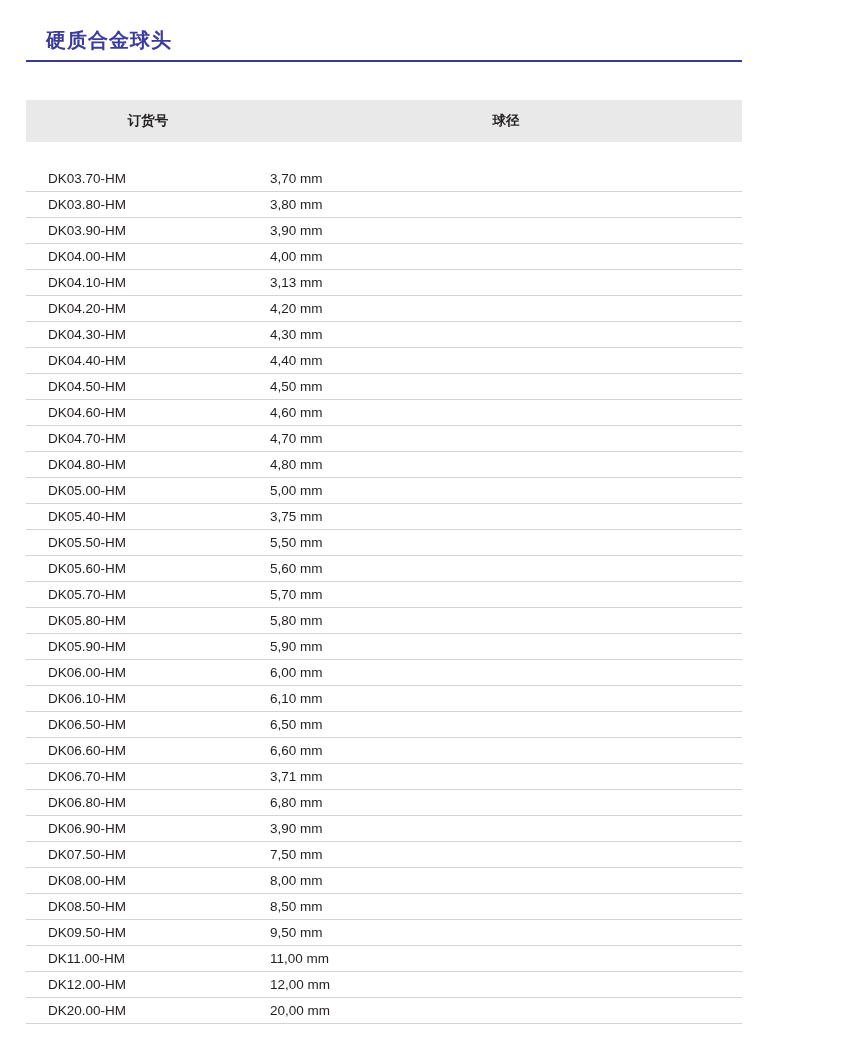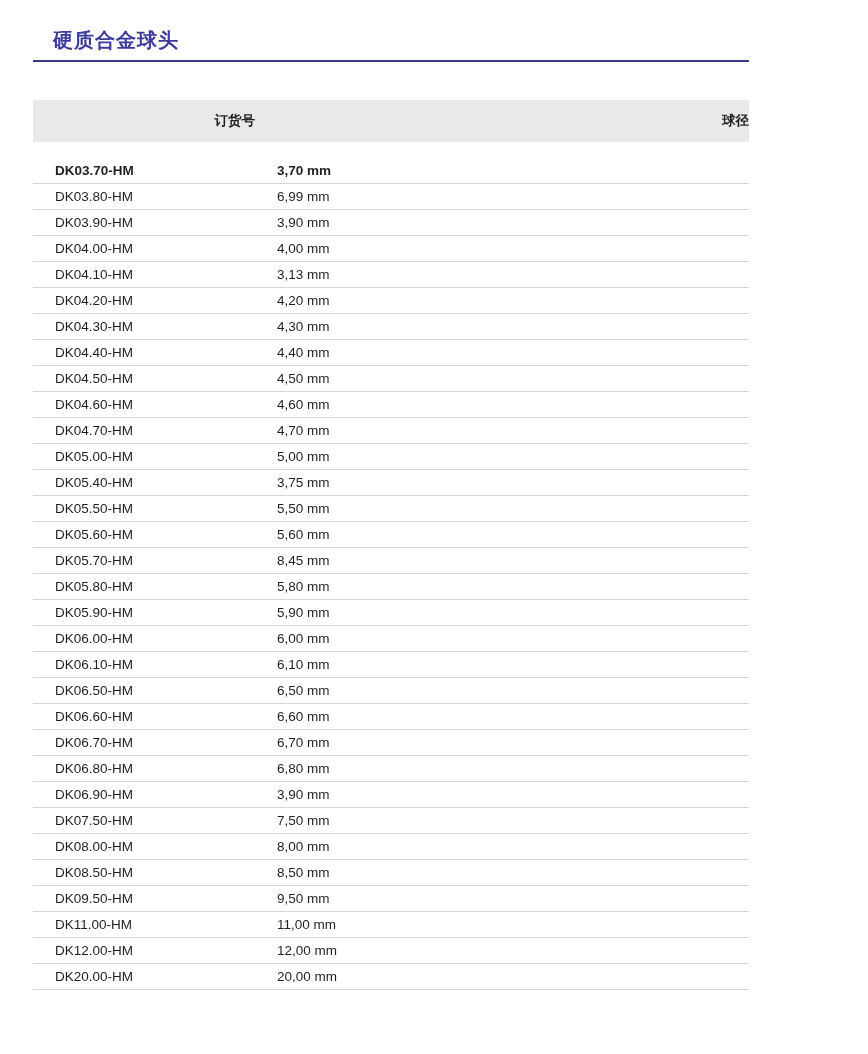--- a/index.html
+++ b/index.html
@@ -14,21 +14,20 @@
     color: #231f20;
     position: relative;
     overflow: hidden;
   }
   .page {
     position: relative;
     width: 768px;
     height: 1054px;
     box-sizing: border-box;
     padding: 0 26px;
-    margin-left: 7px;
   }
   .title-block {
     padding-top: 26px;
     padding-bottom: 6px;
     border-bottom: 2px solid #3a3a8c;
     margin-bottom: 0;
   }
   .page-title {
     font-size: 20px;
     font-weight: bold;
@@ -40,41 +39,40 @@
   .table-wrap {
     margin-top: 38px;
   }
   table.spec {
     width: 100%;
     border-collapse: collapse;
     table-layout: fixed;
   }
   table.spec th {
     background: #e9e9e9;
-    text-align: right;
+    text-align: center;
     font-size: 13.5px;
     font-weight: bold;
     color: #231f20;
     padding: 8px 0 8px 22px;
     height: 26px;
     border: none;
   }
   table.spec th.col-order { width: 200px; }
   table.spec th.col-dia { width: auto; }
   table.spec td {
     font-size: 13.5px;
     padding: 4px 0 4px 22px;
     border-bottom: 1px solid #d5d5d5;
     height: 17px;
     color: #231f20;
     white-space: nowrap;
   }
   table.spec tr.first-row td {
-    padding-top: 20px;
-    font-weight: bold;
+    padding-top: 28px;
   }
 </style>
 </head>
 <body>
 
 <div class="page">
 
   <div class="title-block">
     <div class="page-title">硬质合金球头</div>
   </div>
@@ -87,21 +85,21 @@
           <th class="col-dia">球径</th>
         </tr>
       </thead>
       <tbody id="spec-body">
           <tr class="first-row">
             <td>DK03.70-HM</td>
             <td>3,70 mm</td>
           </tr>
           <tr>
             <td>DK03.80-HM</td>
-            <td>6,99 mm</td>
+            <td>3,80 mm</td>
           </tr>
           <tr>
             <td>DK03.90-HM</td>
             <td>3,90 mm</td>
           </tr>
           <tr>
             <td>DK04.00-HM</td>
             <td>4,00 mm</td>
           </tr>
           <tr>
@@ -126,38 +124,42 @@
           </tr>
           <tr>
             <td>DK04.60-HM</td>
             <td>4,60 mm</td>
           </tr>
           <tr>
             <td>DK04.70-HM</td>
             <td>4,70 mm</td>
           </tr>
           <tr>
+            <td>DK04.80-HM</td>
+            <td>4,80 mm</td>
+          </tr>
+          <tr>
             <td>DK05.00-HM</td>
             <td>5,00 mm</td>
           </tr>
           <tr>
             <td>DK05.40-HM</td>
             <td>3,75 mm</td>
           </tr>
           <tr>
             <td>DK05.50-HM</td>
             <td>5,50 mm</td>
           </tr>
           <tr>
             <td>DK05.60-HM</td>
             <td>5,60 mm</td>
           </tr>
           <tr>
             <td>DK05.70-HM</td>
-            <td>8,45 mm</td>
+            <td>5,70 mm</td>
           </tr>
           <tr>
             <td>DK05.80-HM</td>
             <td>5,80 mm</td>
           </tr>
           <tr>
             <td>DK05.90-HM</td>
             <td>5,90 mm</td>
           </tr>
           <tr>
@@ -171,21 +173,21 @@
           <tr>
             <td>DK06.50-HM</td>
             <td>6,50 mm</td>
           </tr>
           <tr>
             <td>DK06.60-HM</td>
             <td>6,60 mm</td>
           </tr>
           <tr>
             <td>DK06.70-HM</td>
-            <td>6,70 mm</td>
+            <td>3,71 mm</td>
           </tr>
           <tr>
             <td>DK06.80-HM</td>
             <td>6,80 mm</td>
           </tr>
           <tr>
             <td>DK06.90-HM</td>
             <td>3,90 mm</td>
           </tr>
           <tr>

